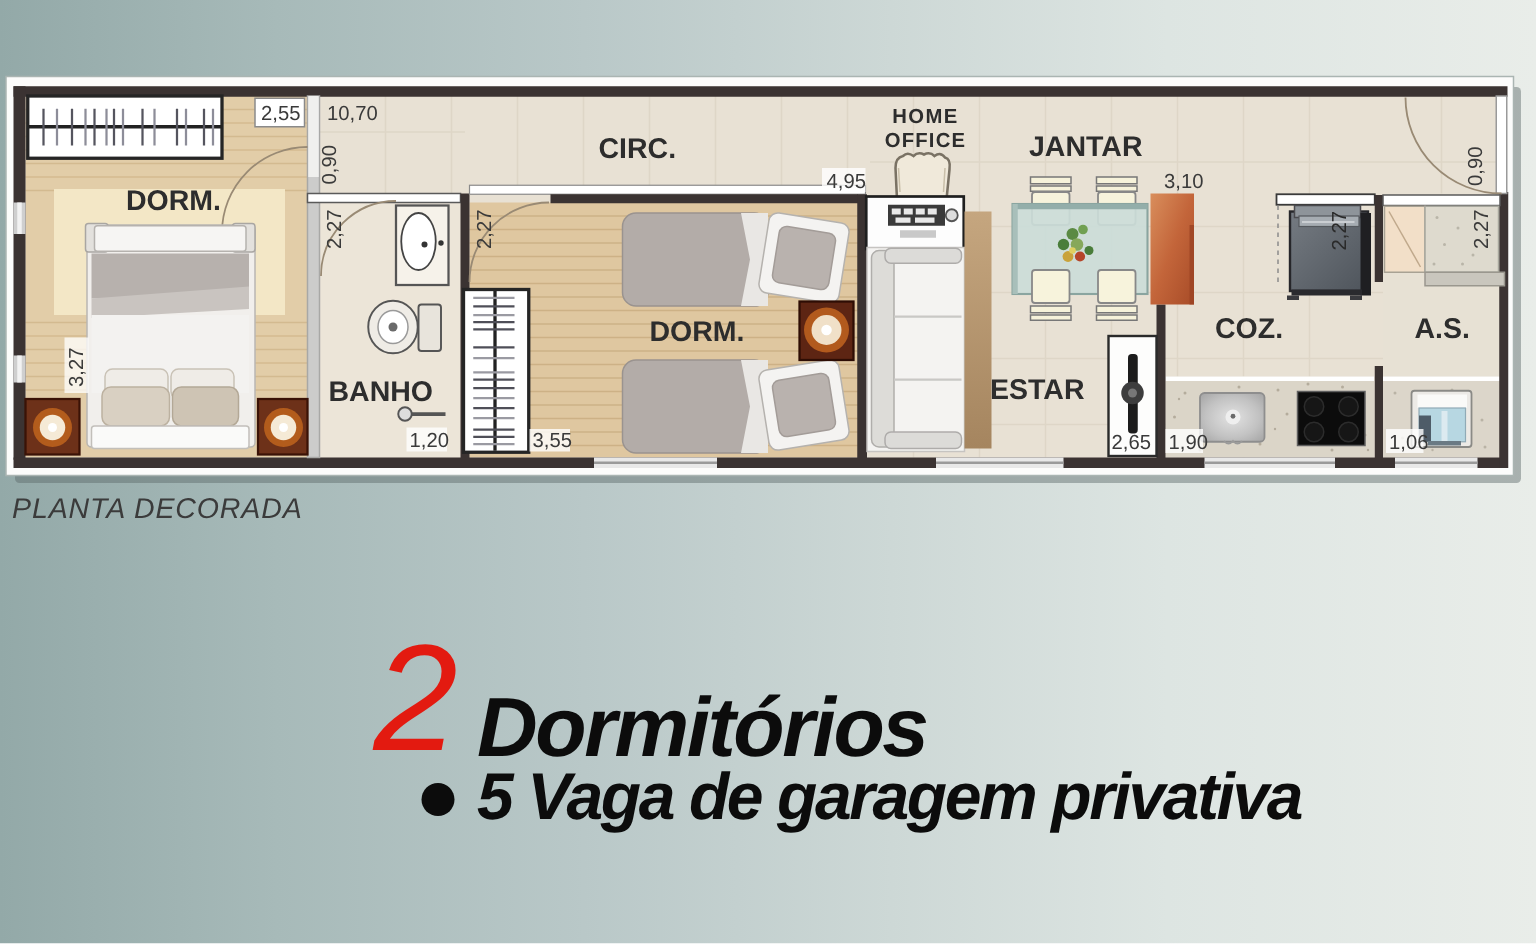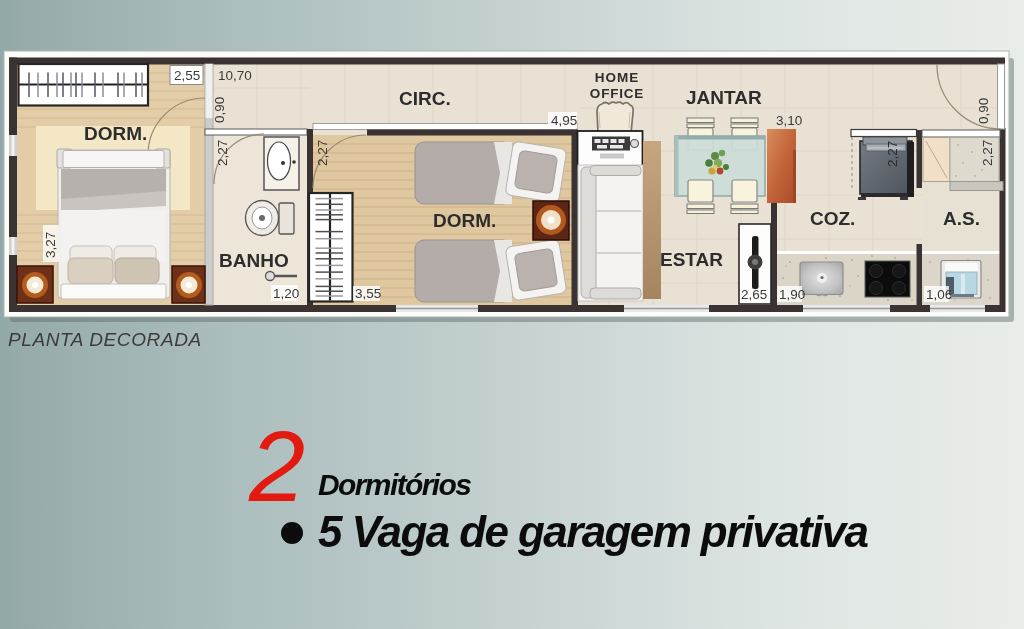--- a/index.html
+++ b/index.html
@@ -558,18 +558,18 @@
     <g>
         <rect x="924" y="286" width="25" height="16" fill="#ffffff" opacity="0.8"></rect>
        <text x="926" y="299" font-size="13.5" fill="#3a3a3a">1,06</text>
       </g>
   </svg>
 
   <div class="t" style="left:8px;top:330px;font-size:19px;line-height:19px;color:#3b3b3b;letter-spacing:.6px;">PLANTA DECORADA</div>
 
   <div class="t" style="left:249px;top:416px;font-size:101px;line-height:101px;color:#e31a10;">2</div>
 
-  <div class="t" style="left:318px;top:463px;font-size:30px;line-height:44px;letter-spacing:-1.6px;font-weight:bold;color:#0c0c0c;">Dormitórios</div>
+  <div class="t" style="left:318px;top:463px;font-size:56px;line-height:44px;letter-spacing:-1.6px;font-weight:bold;color:#0c0c0c;">Dormitórios</div>
 
   <div class="t" style="left:281px;top:522px;width:22px;height:22px;border-radius:50%;background:#0c0c0c;"></div>
 
   <div class="t" style="left:318px;top:510px;font-size:44px;line-height:44px;letter-spacing:-1.6px;font-weight:bold;color:#0c0c0c;">5 Vaga de garagem privativa</div>
 </div>
 
 </body></html>

